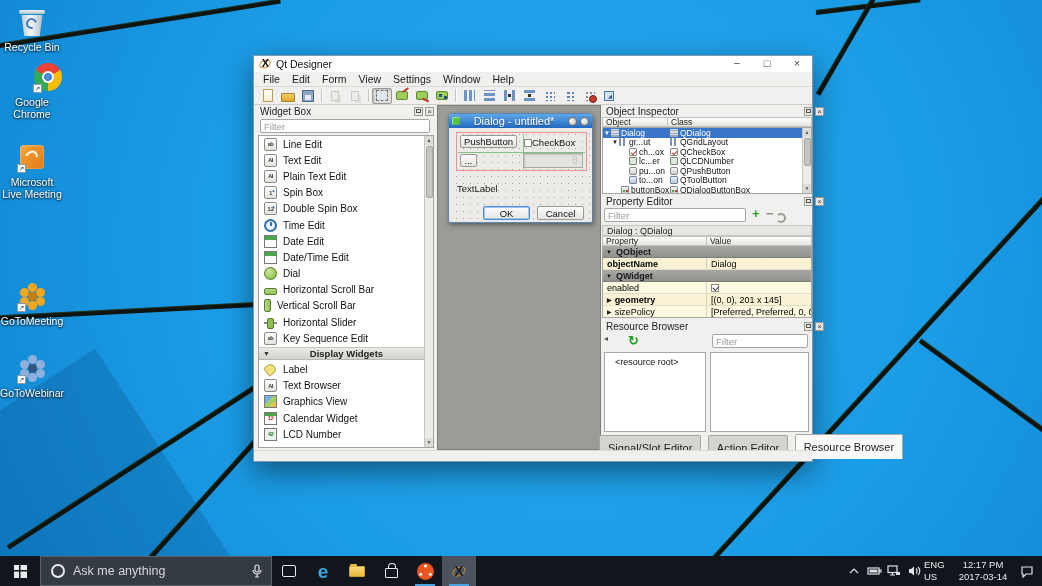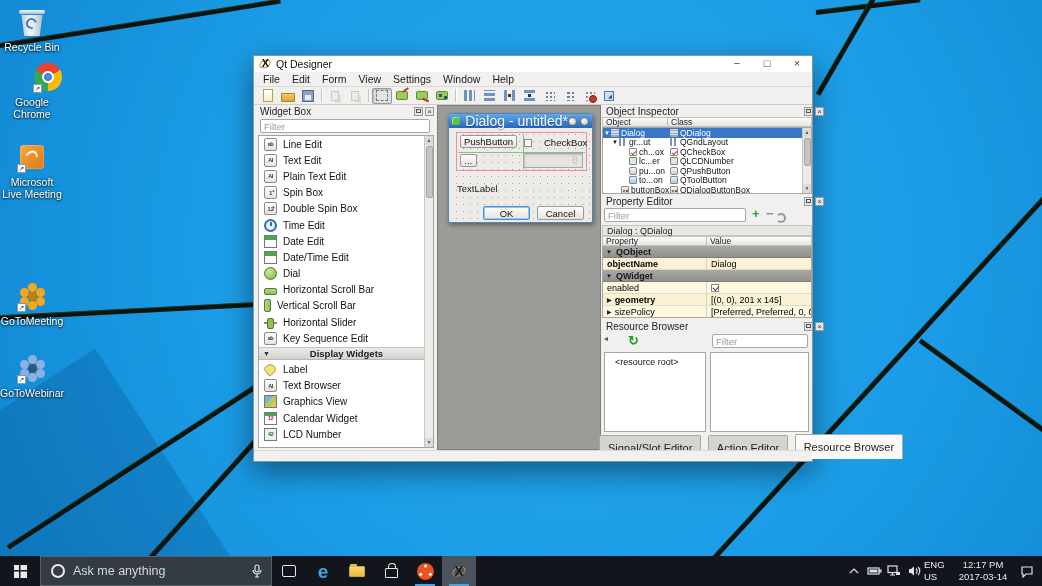--- a/index.html
+++ b/index.html
@@ -118,30 +118,30 @@
   .wb-sect .tri{font-size:7px;color:#333;margin:0 4px;}
   .wb-sect .st{flex:1;text-align:center;font-size:9.5px;font-weight:bold;color:#222;margin-right:14px;}
   .sbar{position:absolute;top:0;right:0;width:9px;height:100%;background:#ecebe8;border-left:1px solid #c8c6c2;display:flex;flex-direction:column;align-items:center;}
   .sbar .ar{width:9px;height:9px;font-size:5px;line-height:9px;text-align:center;color:#555;background:#dddbd7;flex:none;}
   .sbar .thumb{width:7px;background:#c6c4c0;border:1px solid #a8a6a2;border-radius:2px;flex:none;}
 
   
   #mdi{position:absolute;left:183px;top:49px;width:164px;height:345px;background:#9b9b97;border:1px solid #7e7e78;}
   #fdlg{position:absolute;left:10px;top:7px;width:145px;height:110px;background:#edebe7;border:1px solid #5a84b4;border-radius:4px 4px 2px 2px;box-shadow:1px 2px 5px rgba(0,0,0,.4);}
   #fdlg .cap{position:absolute;left:0;top:0;width:100%;height:14px;border-radius:3px 3px 0 0;background:linear-gradient(#5fa8e8,#2268c0);display:flex;align-items:center;}
-  #fdlg .cap .ct{flex:1;text-align:right;font-size:14px;color:#fff;text-shadow:0 1px 1px rgba(0,0,0,.4);}
+  #fdlg .cap .ct{flex:1;text-align:center;font-size:11px;color:#fff;text-shadow:0 1px 1px rgba(0,0,0,.4);}
   .capicon{width:8px;height:8px;margin-left:3px;background:#57c443;border-radius:2px;flex:none;box-shadow:inset 1px 1px 0 #9ae88a;}
   .capbtn{width:9px;height:9px;border-radius:50%;background:radial-gradient(circle at 35% 30%,#fdfdfd,#b8b8b4);border:1px solid #6a6a66;margin-right:3px;flex:none;}
   #fbody{position:absolute;left:1px;top:14px;right:1px;bottom:1px;background-image:radial-gradient(#a5a5a0 .8px,transparent .9px);background-size:7px 7px;background-position:3px 3px;}
   .redgrid{position:absolute;left:6px;top:4px;width:131px;height:39px;border:1px solid #ef8f8f;}
   .redgrid .gv{position:absolute;left:66px;top:1px;bottom:1px;width:1px;background:#84c384;}
   .redgrid .gh{position:absolute;left:1px;right:1px;top:19px;height:1px;background:#84c384;}
   .qbtn{background:linear-gradient(#fdfdfd,#e6e4e0);border:1px solid #9a9a96;border-radius:2px;font-size:9.5px;color:#111;display:flex;align-items:center;justify-content:center;}
   .qbtn.def{border:1px solid #4a90d9;box-shadow:0 0 0 1px #9cc4ec inset;}
-  .fcheck{display:flex;align-items:center;gap:12px;font-size:9.5px;color:#111;}
+  .fcheck{display:flex;align-items:center;gap:0;font-size:9.5px;color:#111;}
   .fcheck .bx{width:8px;height:8px;background:#fff;border:1px solid #8a8a86;flex:none;}
   .flcd{background:#e6e4e0;border:1px solid #aaa8a4;box-shadow:inset 1px 1px 2px rgba(0,0,0,.15);display:flex;align-items:center;justify-content:flex-end;padding-right:4px;font-family:"DejaVu Sans Mono",monospace;font-size:10px;color:#c4c4be;}
 
   
   #rcol{position:absolute;left:348px;top:49px;width:224px;height:345px;}
   .cols{display:flex;height:10px;}
   .colh{background:linear-gradient(#fdfdfd,#e6e4e0);border:1px solid #c4c2be;border-left:none;font-size:8.5px;color:#222;padding-left:3px;line-height:9px;}
   .treewrap{position:absolute;left:0;width:210px;background:#fff;border:1px solid #a8a6a2;overflow:hidden;}
   .oirow{height:9.5px;display:flex;align-items:center;font-size:8.5px;color:#111;white-space:nowrap;}
   .oirow.sel{background:#3a76c8;color:#fff;}

